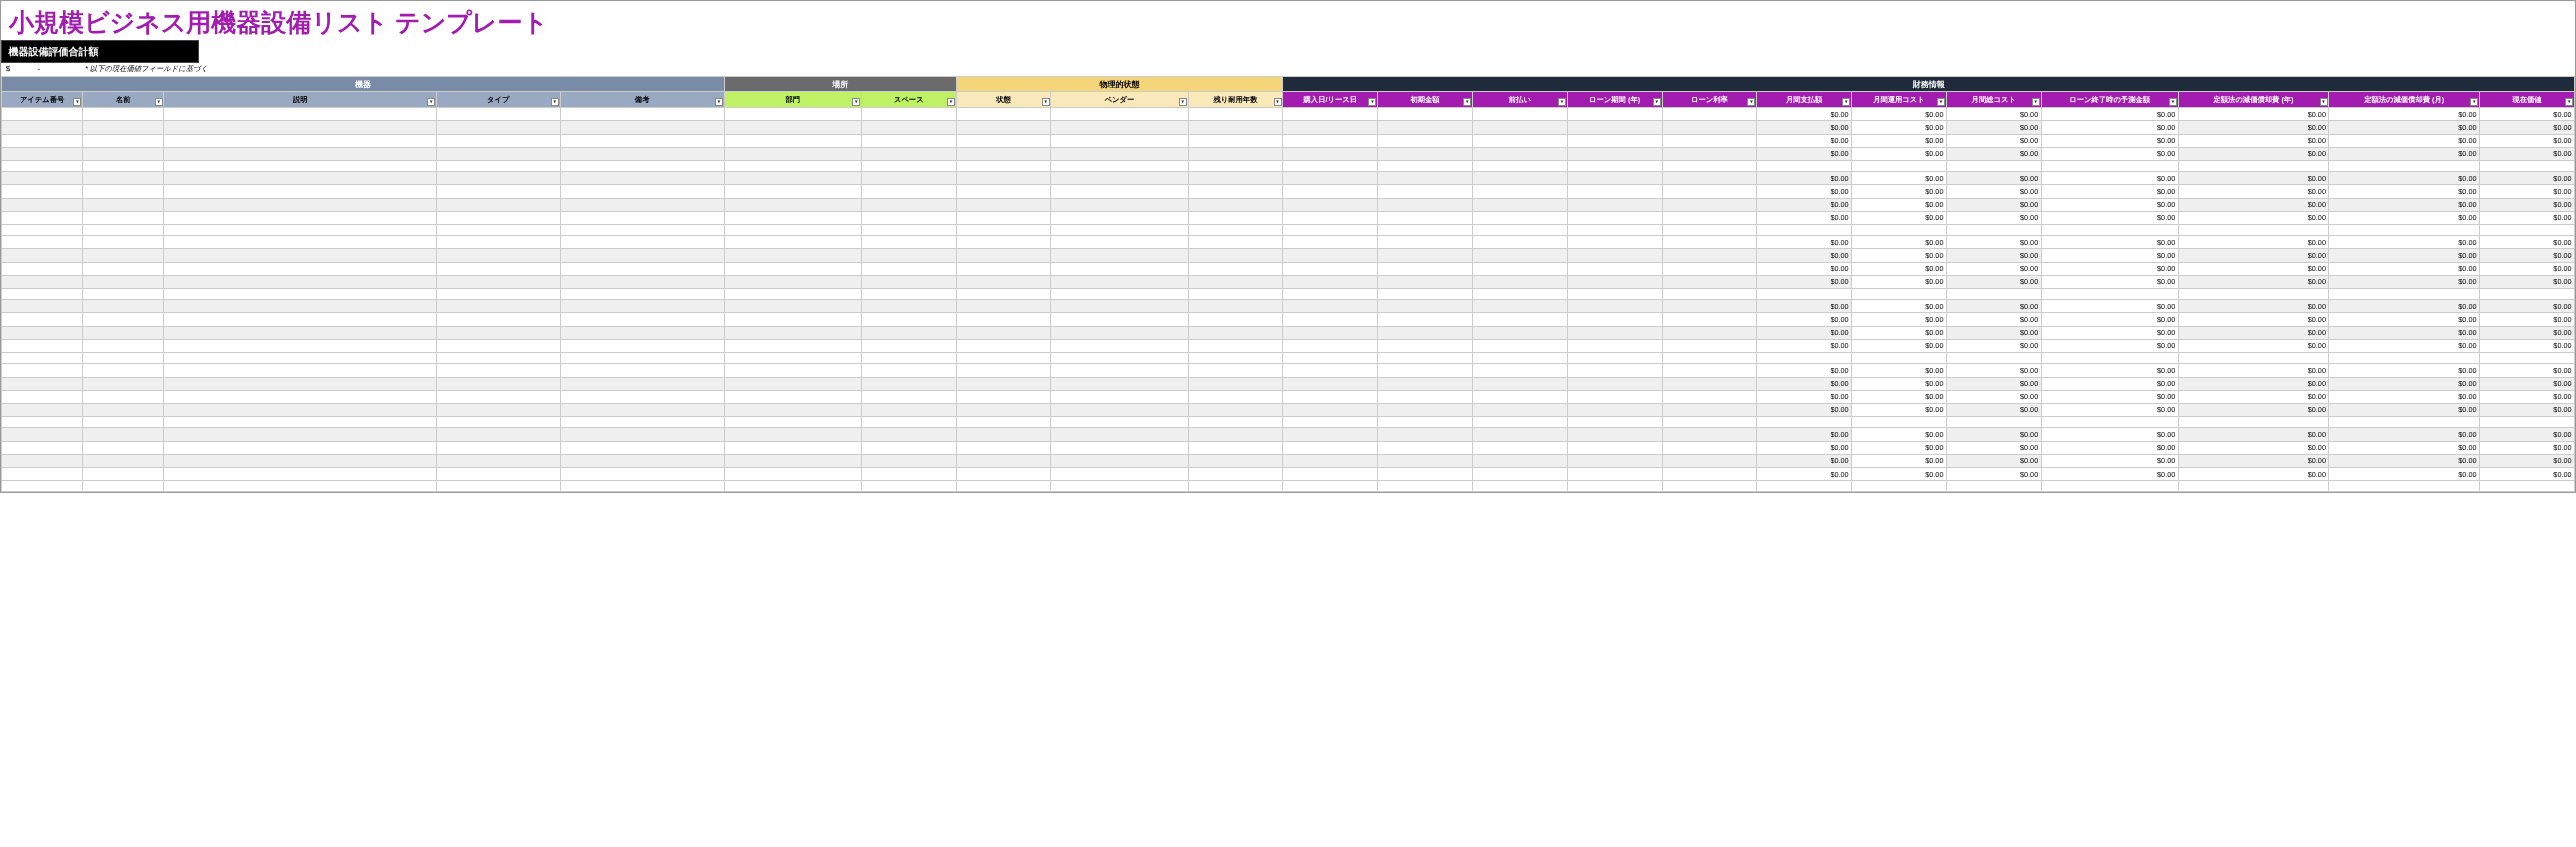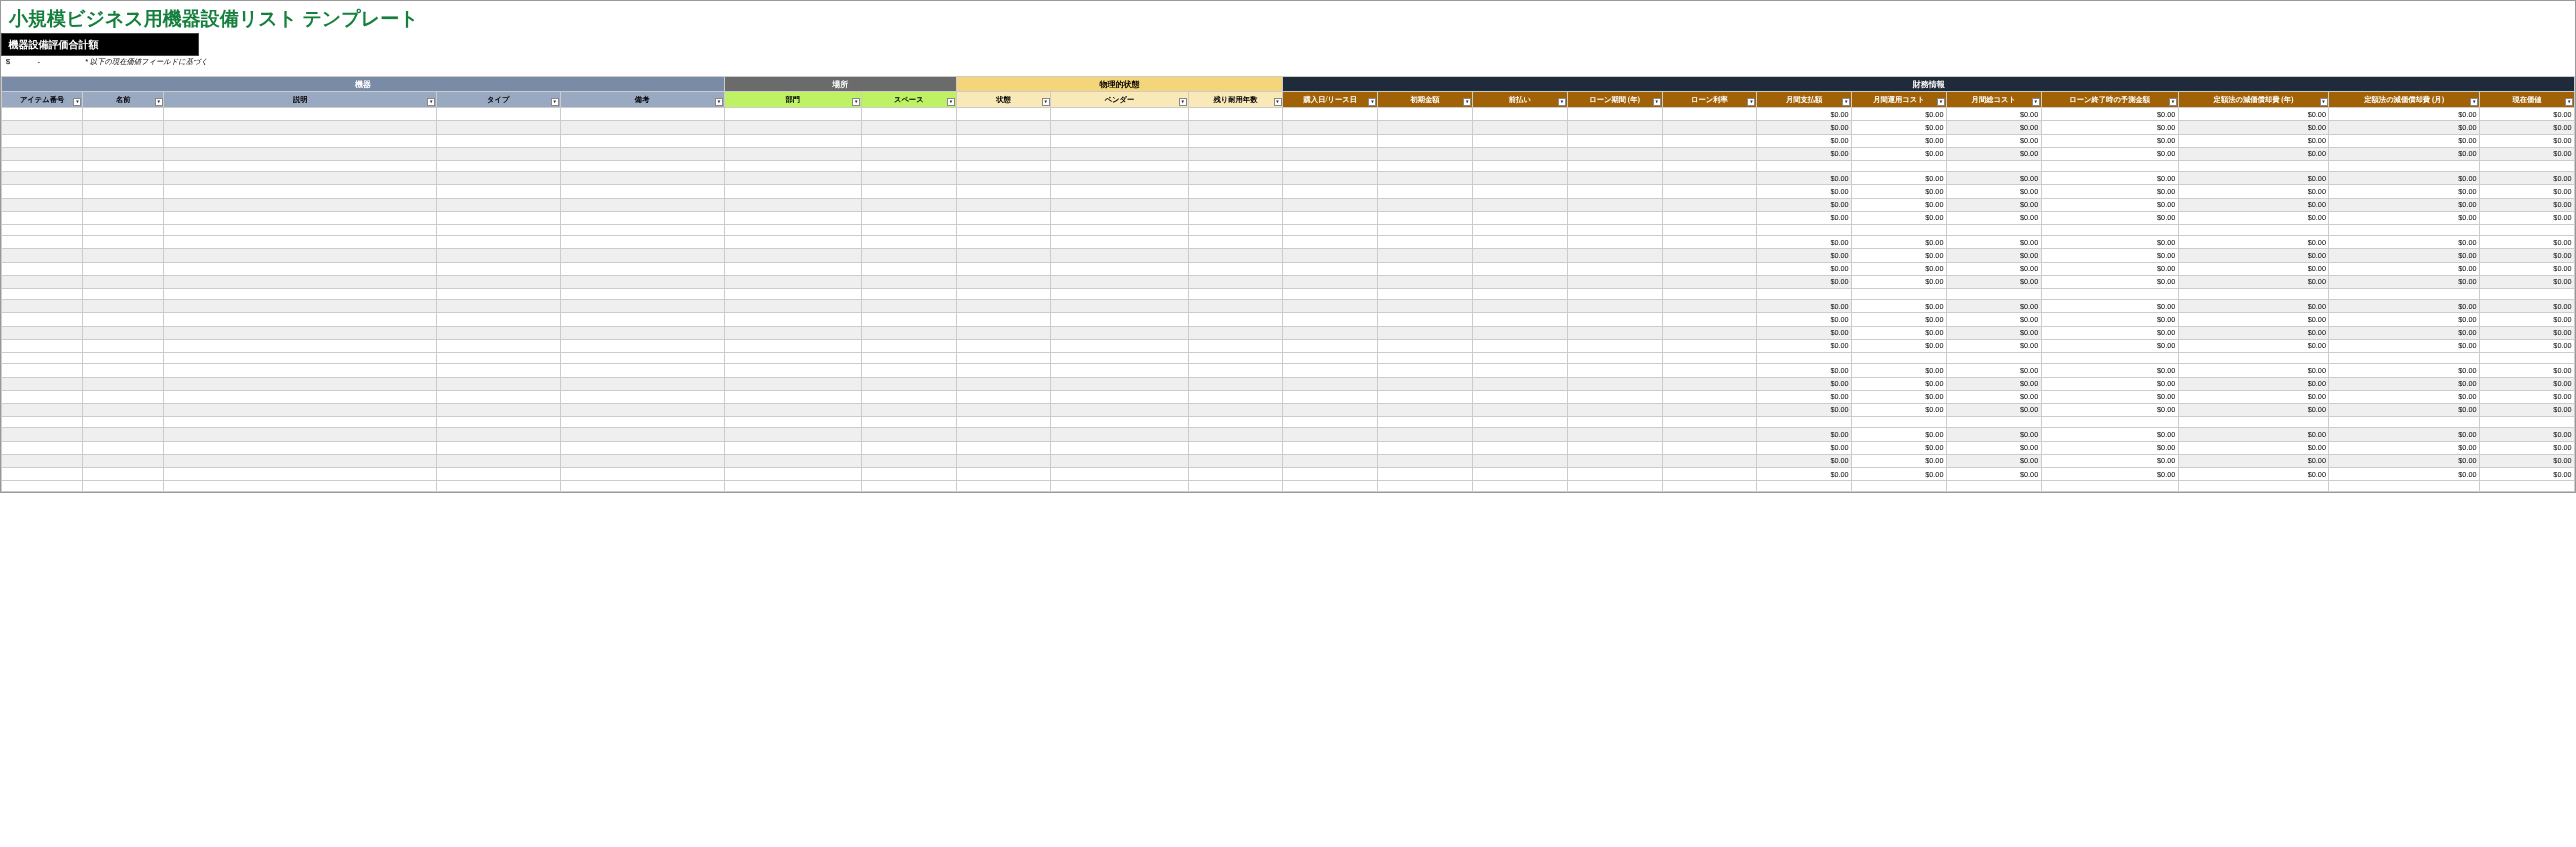--- a/index.html
+++ b/index.html
@@ -1,35 +1,35 @@
 <!DOCTYPE html>
 <html style="font-size:13px"><head>
 <meta charset="utf-8">
 <style>
   * { box-sizing: border-box; margin: 0; padding: 0; }
   body { font-family: Arial, "Hiragino Sans", "Meiryo", sans-serif; background: #fff; font-size: 8px; }
   .container { width: 2576px; border: 0.8px solid #999; }
-  .title { font-size: 19px; font-weight: bold; color: #15803d; padding: 4.8px 8px 1.6px; }
+  .title { font-size: 25px; font-weight: bold; color: #a21caf; padding: 4.8px 8px 1.6px; }
   .summary-row { display: flex; align-items: center; }
   .summary-label { background: #000; color: #fff; font-size: 10px; font-weight: bold; padding: 3.2px 6.5px; width: 198px; border: 0.8px solid #444; }
   .summary-value-row { display: flex; align-items: center; }
   .summary-value { width: 44px; padding: 1.6px 4.8px; font-size: 8px; display:flex; justify-content:space-between; }
   .summary-note { font-size: 7.3px; font-style: italic; padding-left: 40px; }
-  table { border-collapse: collapse; width: 100%; table-layout: fixed; margin-top: 8px; border-radius: 7px; }
+  table { border-collapse: collapse; width: 100%; table-layout: fixed; margin-top: 1px; border-radius: 7px; }
   th, td { border: 0.8px solid #ccc; font-size: 7.3px; padding: 1.6px 2.4px; overflow: hidden; white-space: nowrap; text-overflow: ellipsis; height: 11.3px; }
   .group-row th { background: #1f2a3a; color: #fff; font-weight: bold; text-align: center; height: 14.5px; font-size: 8px; }
   .group-blue { background: #7a8ba8 !important; }
   .group-grey { background: #6b6b6b !important; }
   .group-yellow { background: #f5d57a !important; color: #000 !important; }
   .group-dark { background: #1f2a3a !important; }
   .head-row th { text-align: center; font-weight: bold; position: relative; height: 16px; font-size: 7.3px; vertical-align: middle; }
   .head-blue { background: #9aa9c2; color: #000; }
   .head-grey { background: #bef264; color: #000; }
   .head-yellow { background: #f9e9b9; color: #000; }
-  .head-dark { background: #a16207; color: #fff; font-family: Liberation Serif, serif; }
+  .head-dark { background: #a21caf; color: #fff; }
   .filter-btn { position: absolute; right: 0.8px; bottom: 0.8px; width: 8px; height: 8px; background: #fff; border: 0.8px solid #888; font-size: 4.8px; line-height: 6.5px; text-align: center; color: #333; cursor: pointer; }
   .alt td { background: #efefef; }
   .gap td { background: #fff; }
   .num { text-align: right; }
   .white-cell { background: #fff !important; }
   
   .c-item{width:48px}.c-name{width:48px}.c-desc{width:161px}.c-type{width:73px}.c-remark{width:97px}
   .c-dept{width:81px}.c-space{width:56px}
   .c-cond{width:56px}.c-vendor{width:81px}.c-life{width:56px}
   .c-date{width:56px}.c-init{width:56px}.c-down{width:56px}.c-term{width:56px}.c-rate{width:56px}

